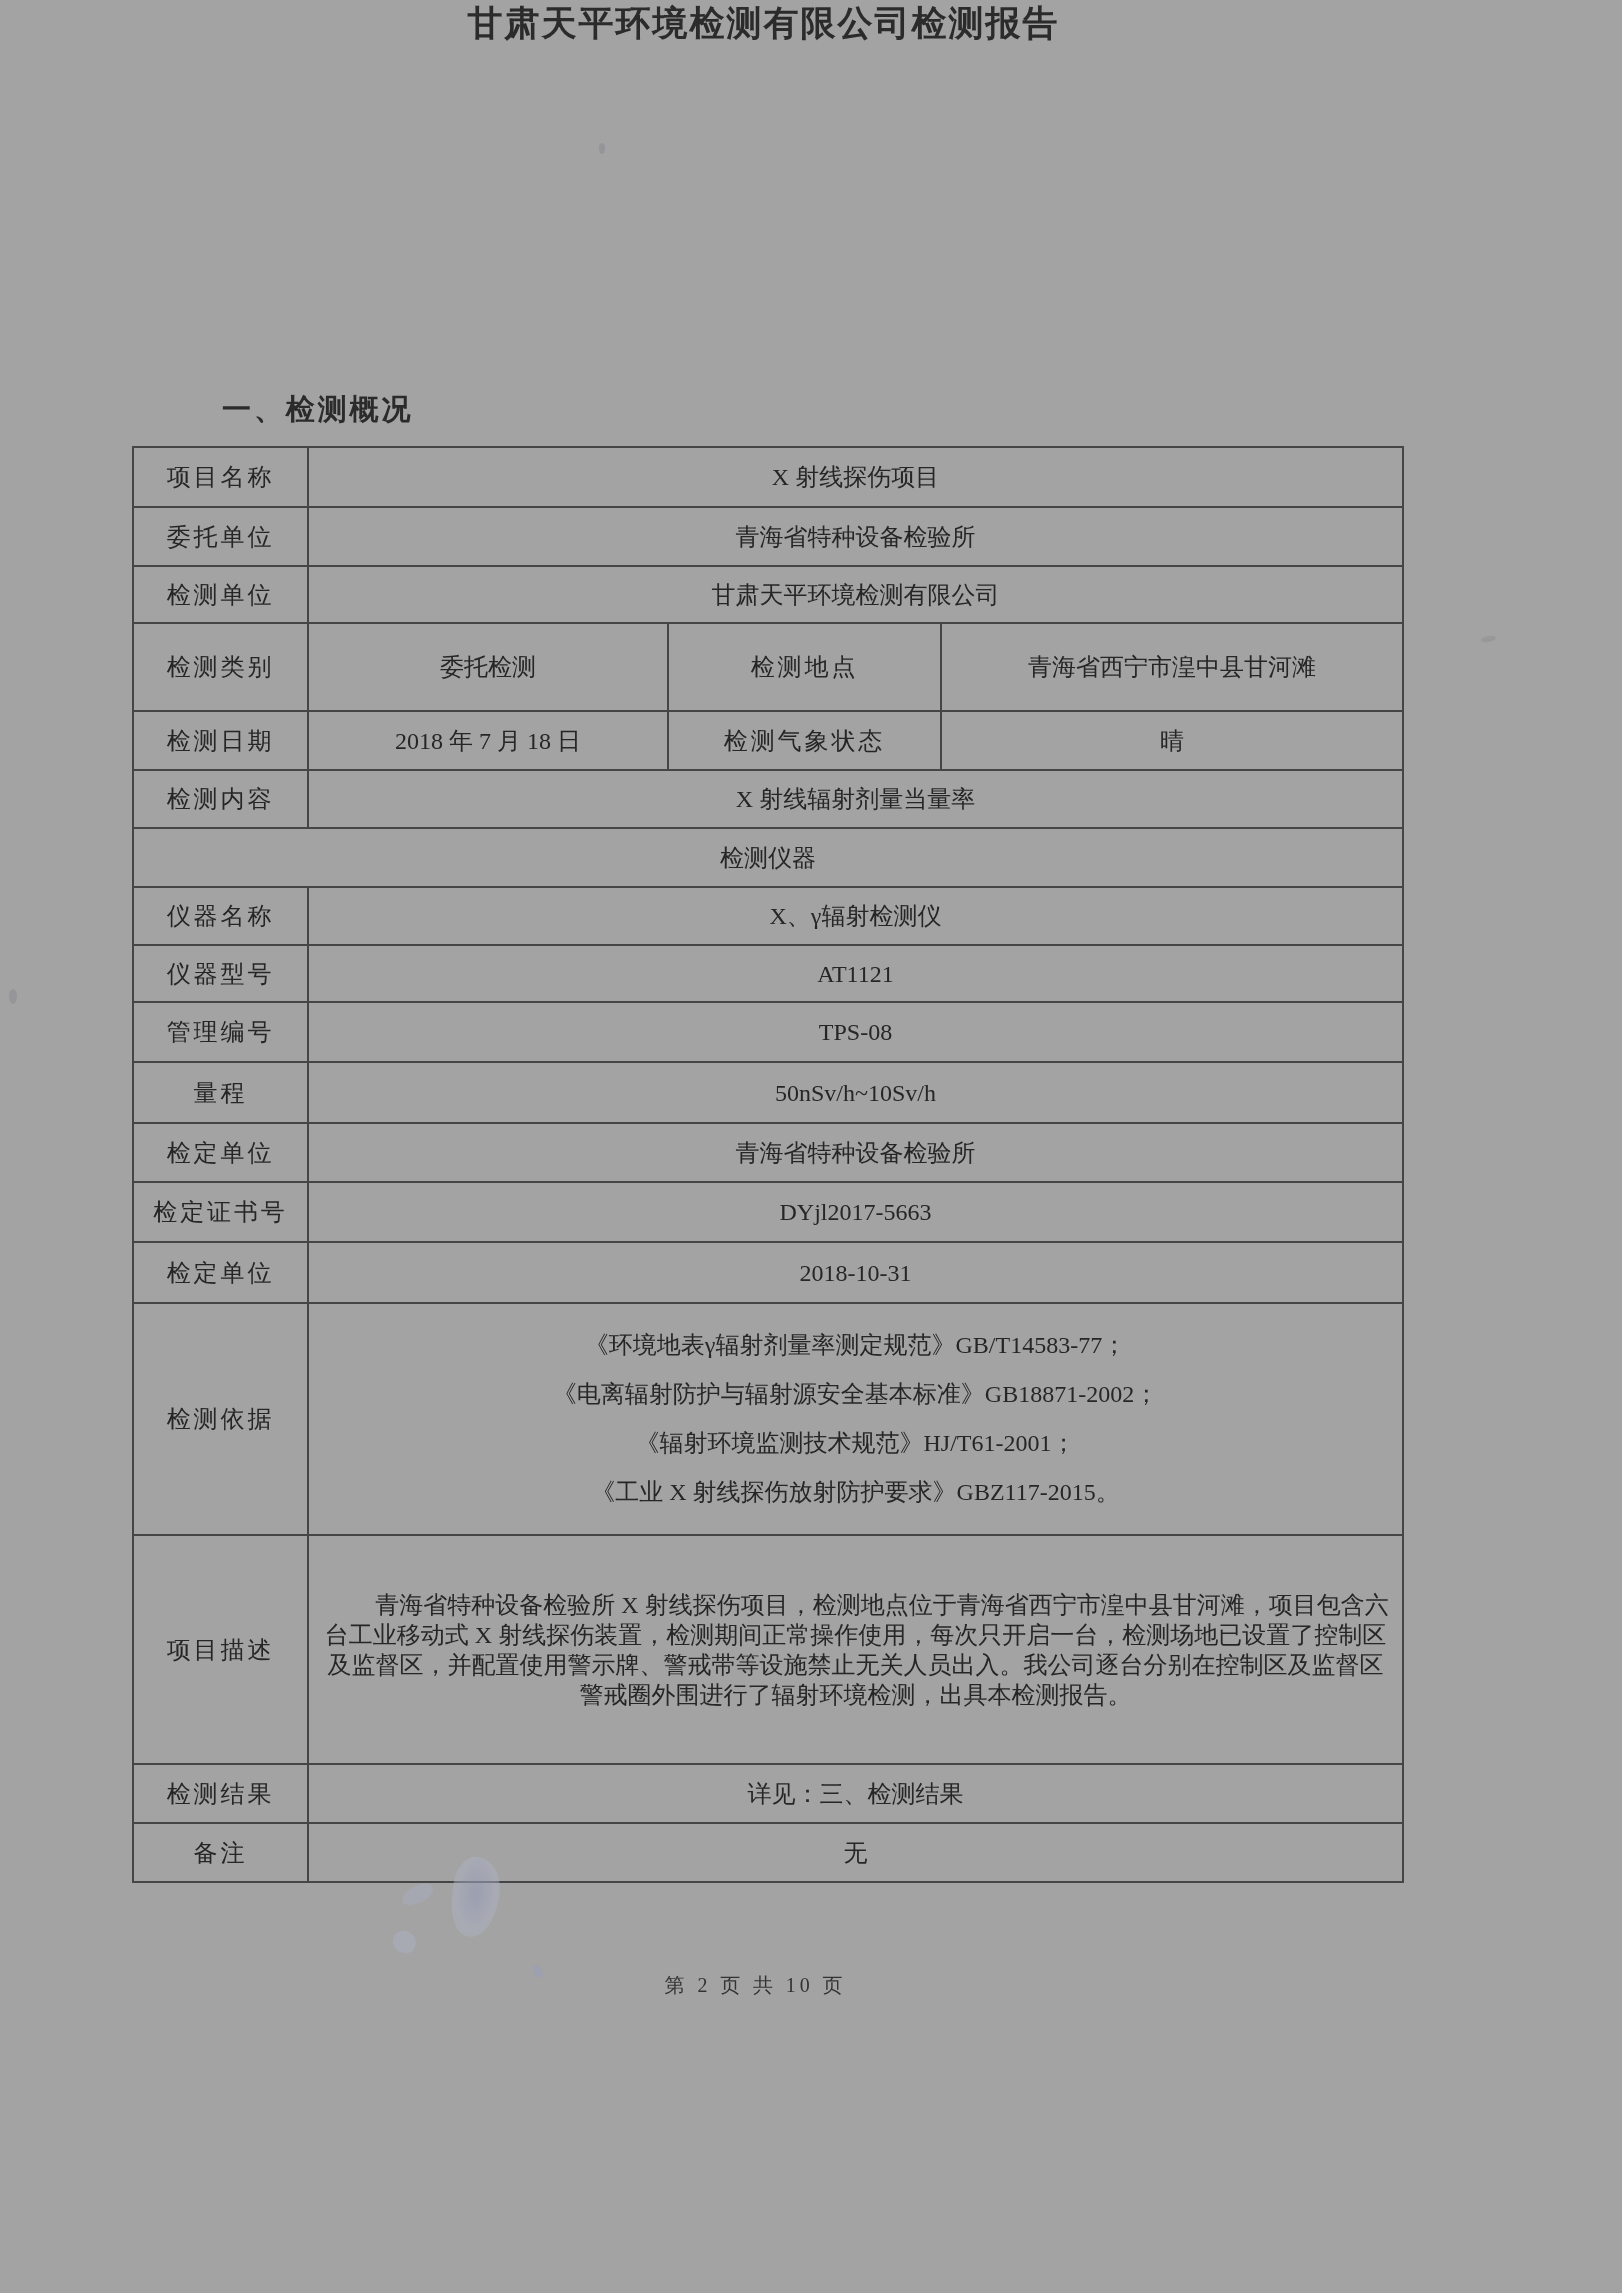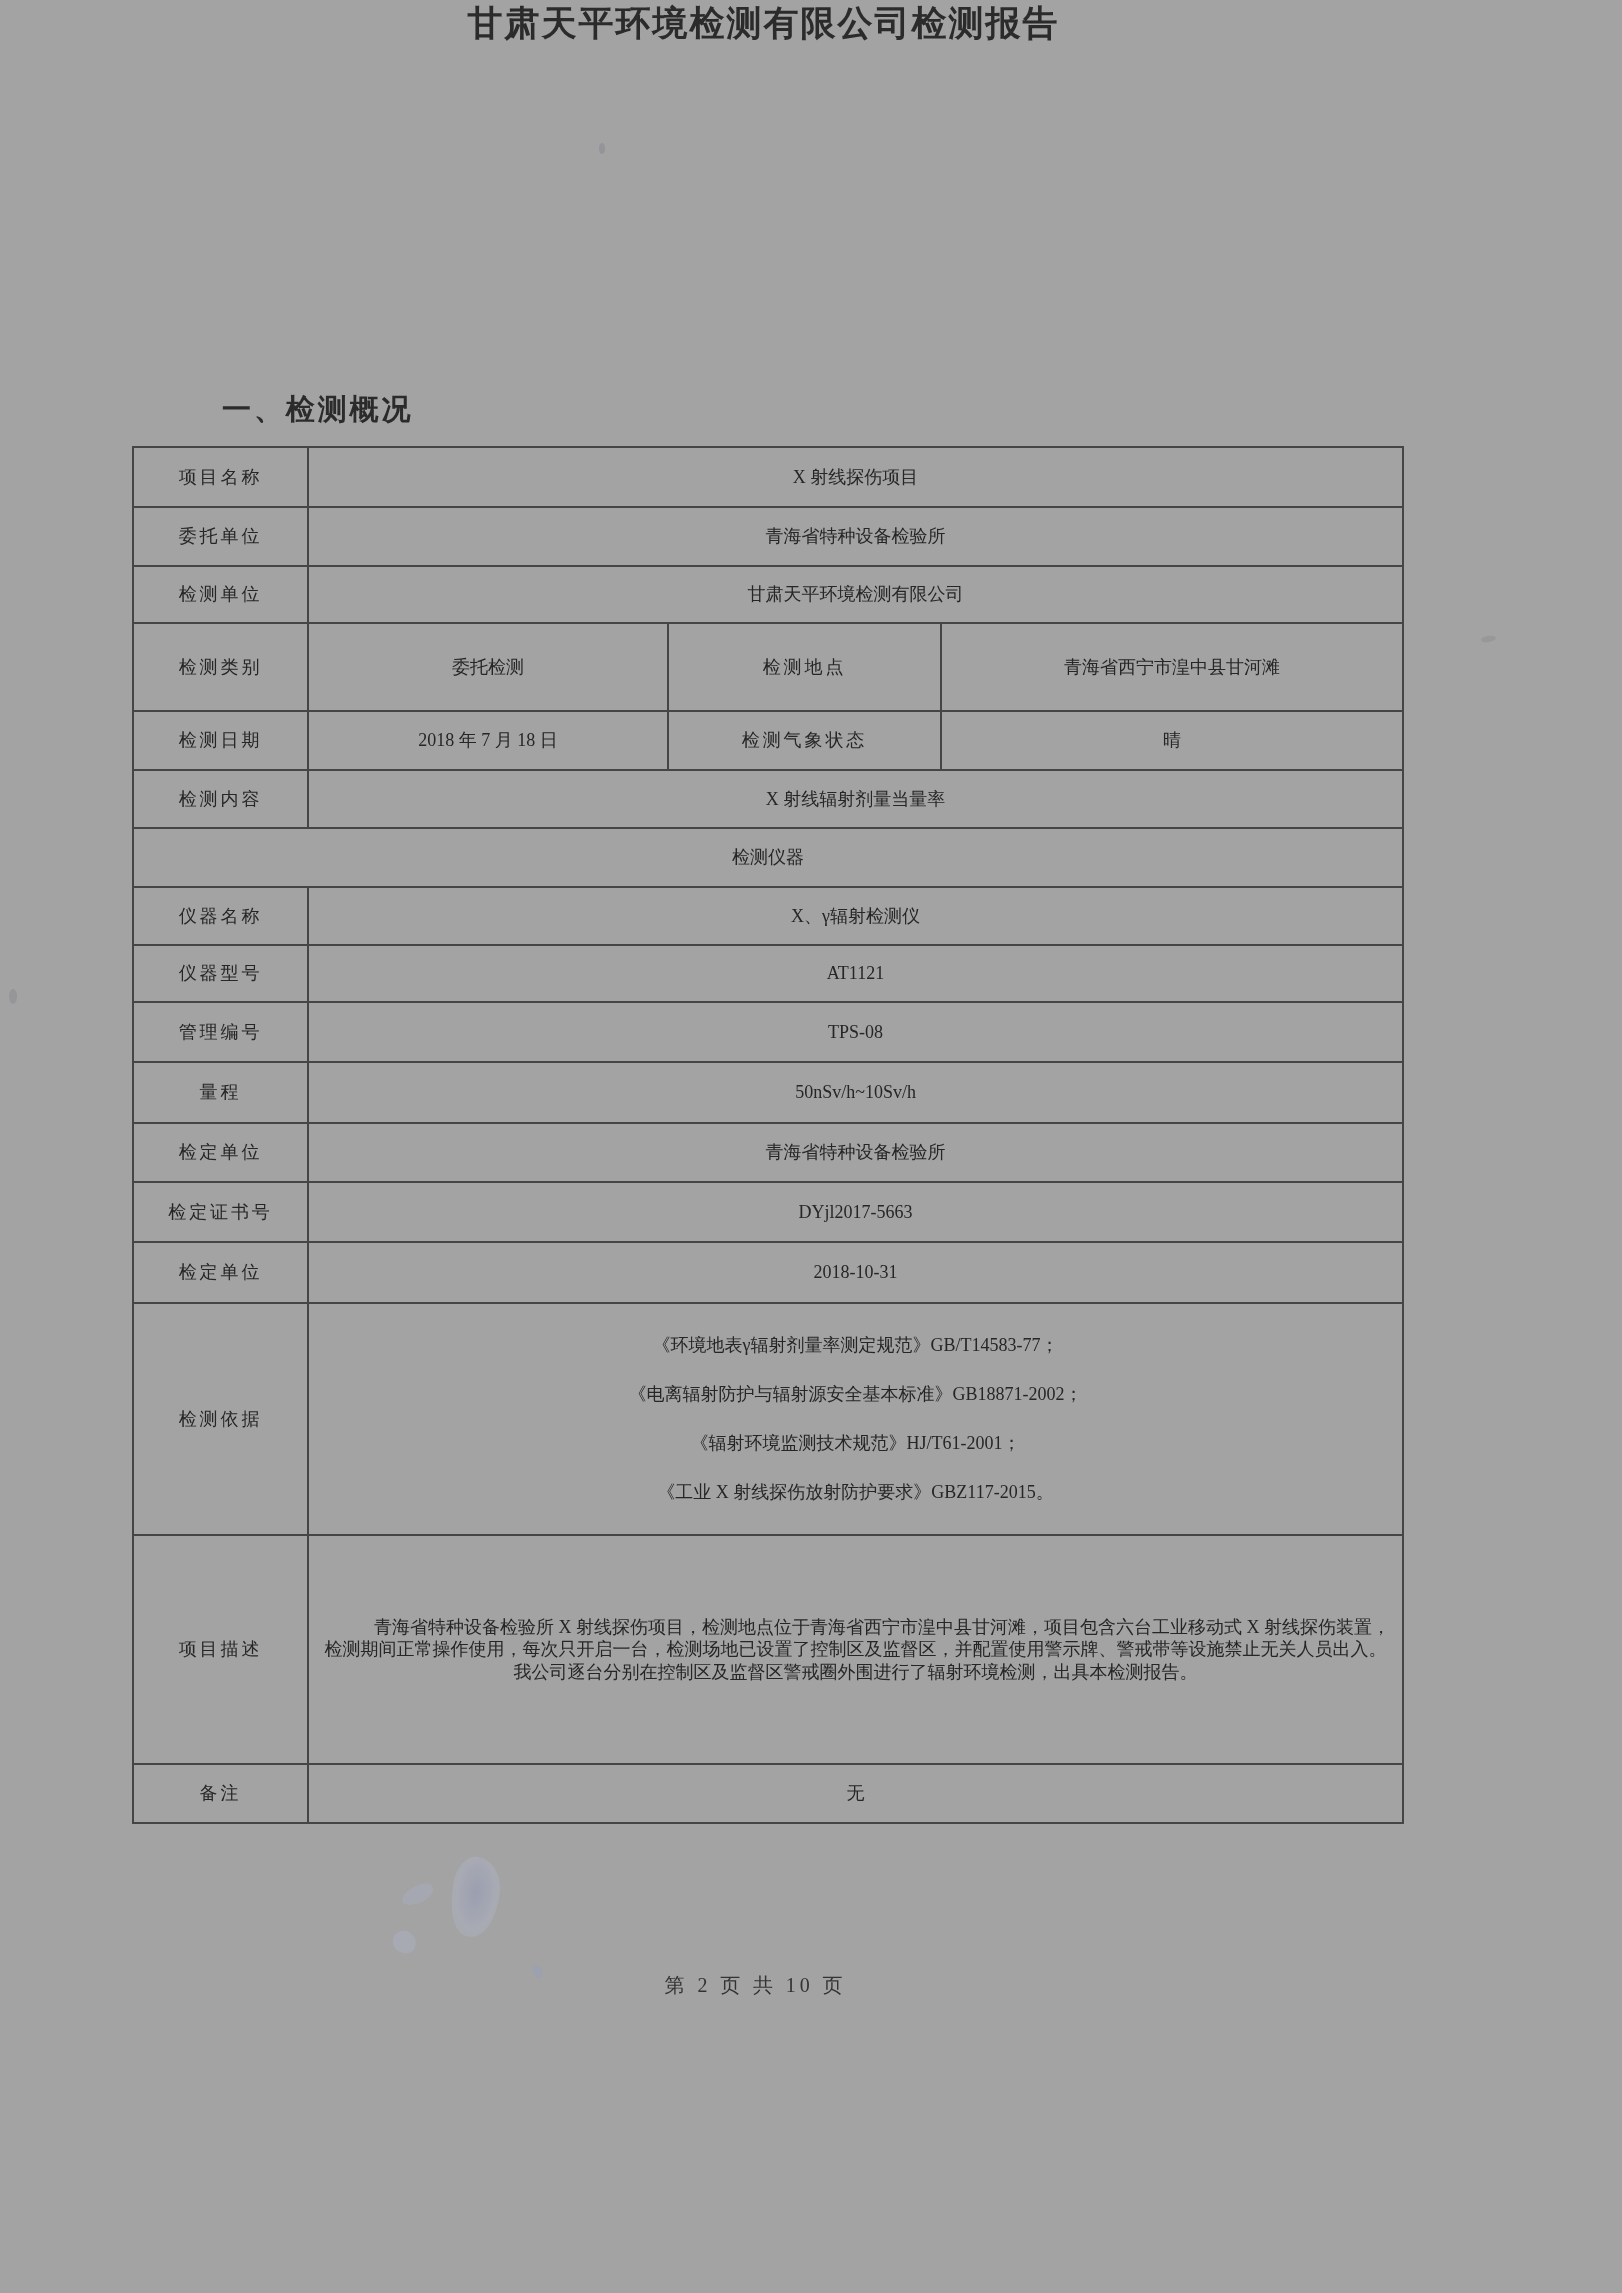--- a/index.html
+++ b/index.html
@@ -27,21 +27,21 @@
 
   table.report {
     position:absolute; left:132px; top:446px;
     width:1270px;
     border-collapse:collapse; table-layout:fixed;
   }
   table.report td {
     border:solid #454545;
     border-width:2.9px 2px;
     text-align:center; vertical-align:middle;
-    font-size:18px; line-height:1.25;
+    font-size:24px; line-height:1.25;
     padding:9px; overflow:hidden;
     color:#262626;
   }
   td.lbl { letter-spacing:2.9px; }
   td.basis-cell { text-align:left; padding:5.9px 9.8px 5.9px 25px; }
   td.basis-cell div { line-height:49px; white-space:nowrap; }
   td.desc-cell {
     text-align:justify; text-justify:inter-ideograph;
     padding:9.8px 25px; text-indent:53px; line-height:46px;
   }
@@ -160,20 +160,24 @@
             <div>《电离辐射防护与辐射源安全基本标准》GB18871-2002；</div>
             <div>《辐射环境监测技术规范》HJ/T61-2001；</div>
             <div>《工业 X 射线探伤放射防护要求》GBZ117-2015。</div>
           </td>
         </tr>
         <tr style="height:229px">
           <td class="lbl">项目描述</td>
           <td colspan="5" class="desc-cell">青海省特种设备检验所 X 射线探伤项目，检测地点位于青海省西宁市湟中县甘河滩，项目包含六台工业移动式 X 射线探伤装置，检测期间正常操作使用，每次只开启一台，检测场地已设置了控制区及监督区，并配置使用警示牌、警戒带等设施禁止无关人员出入。我公司逐台分别在控制区及监督区警戒圈外围进行了辐射环境检测，出具本检测报告。</td>
         </tr>
         <tr style="height:59px">
+          <td class="lbl">检测结果</td>
+          <td colspan="5">详见：三、检测结果</td>
+        </tr>
+        <tr style="height:59px">
           <td class="lbl">备注</td>
           <td colspan="5">无</td>
         </tr>
       </tbody>
     </table>
 
     <div class="footer">第 2 页 共 10 页</div>
   </div>
 
   <div class="smudge smudge-main"></div>

